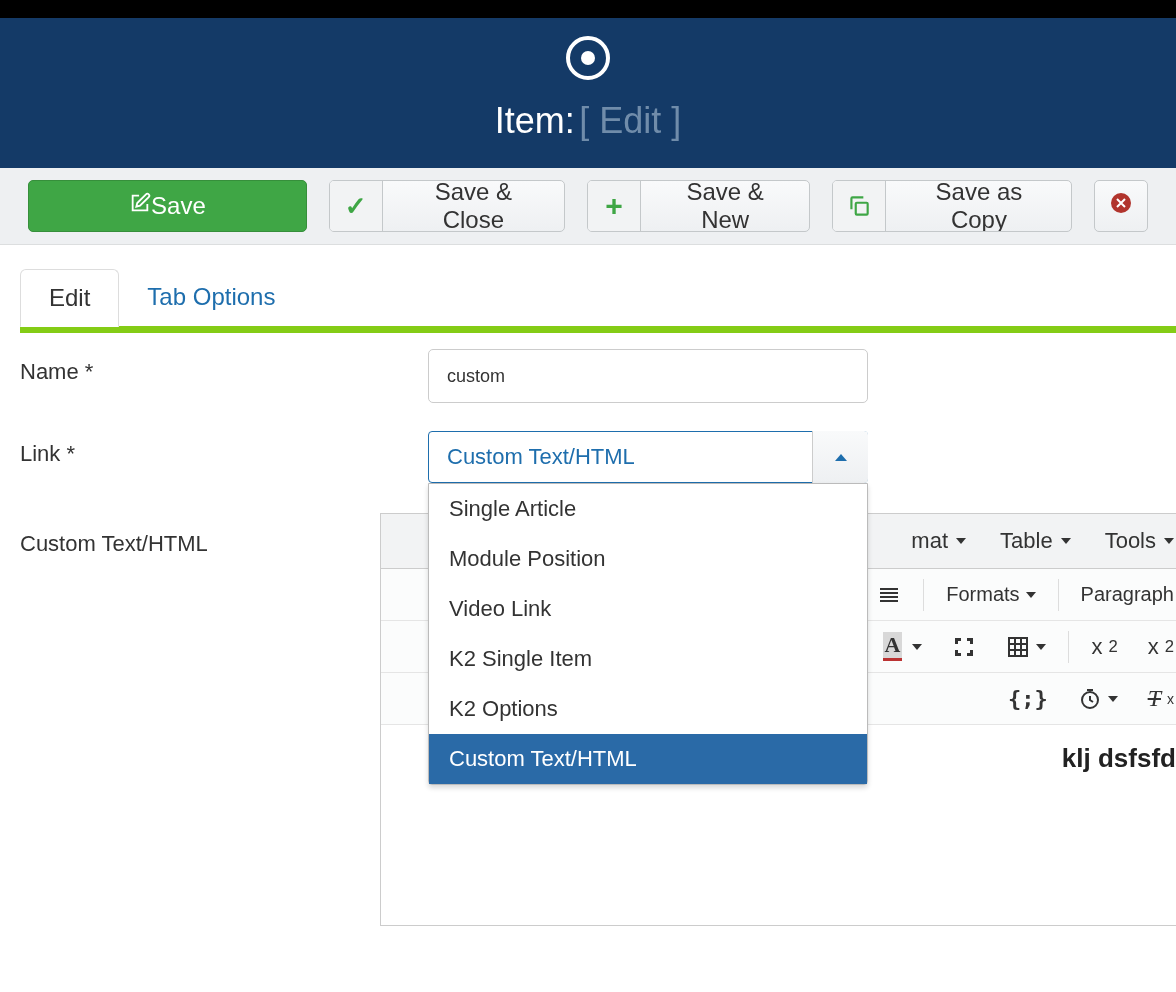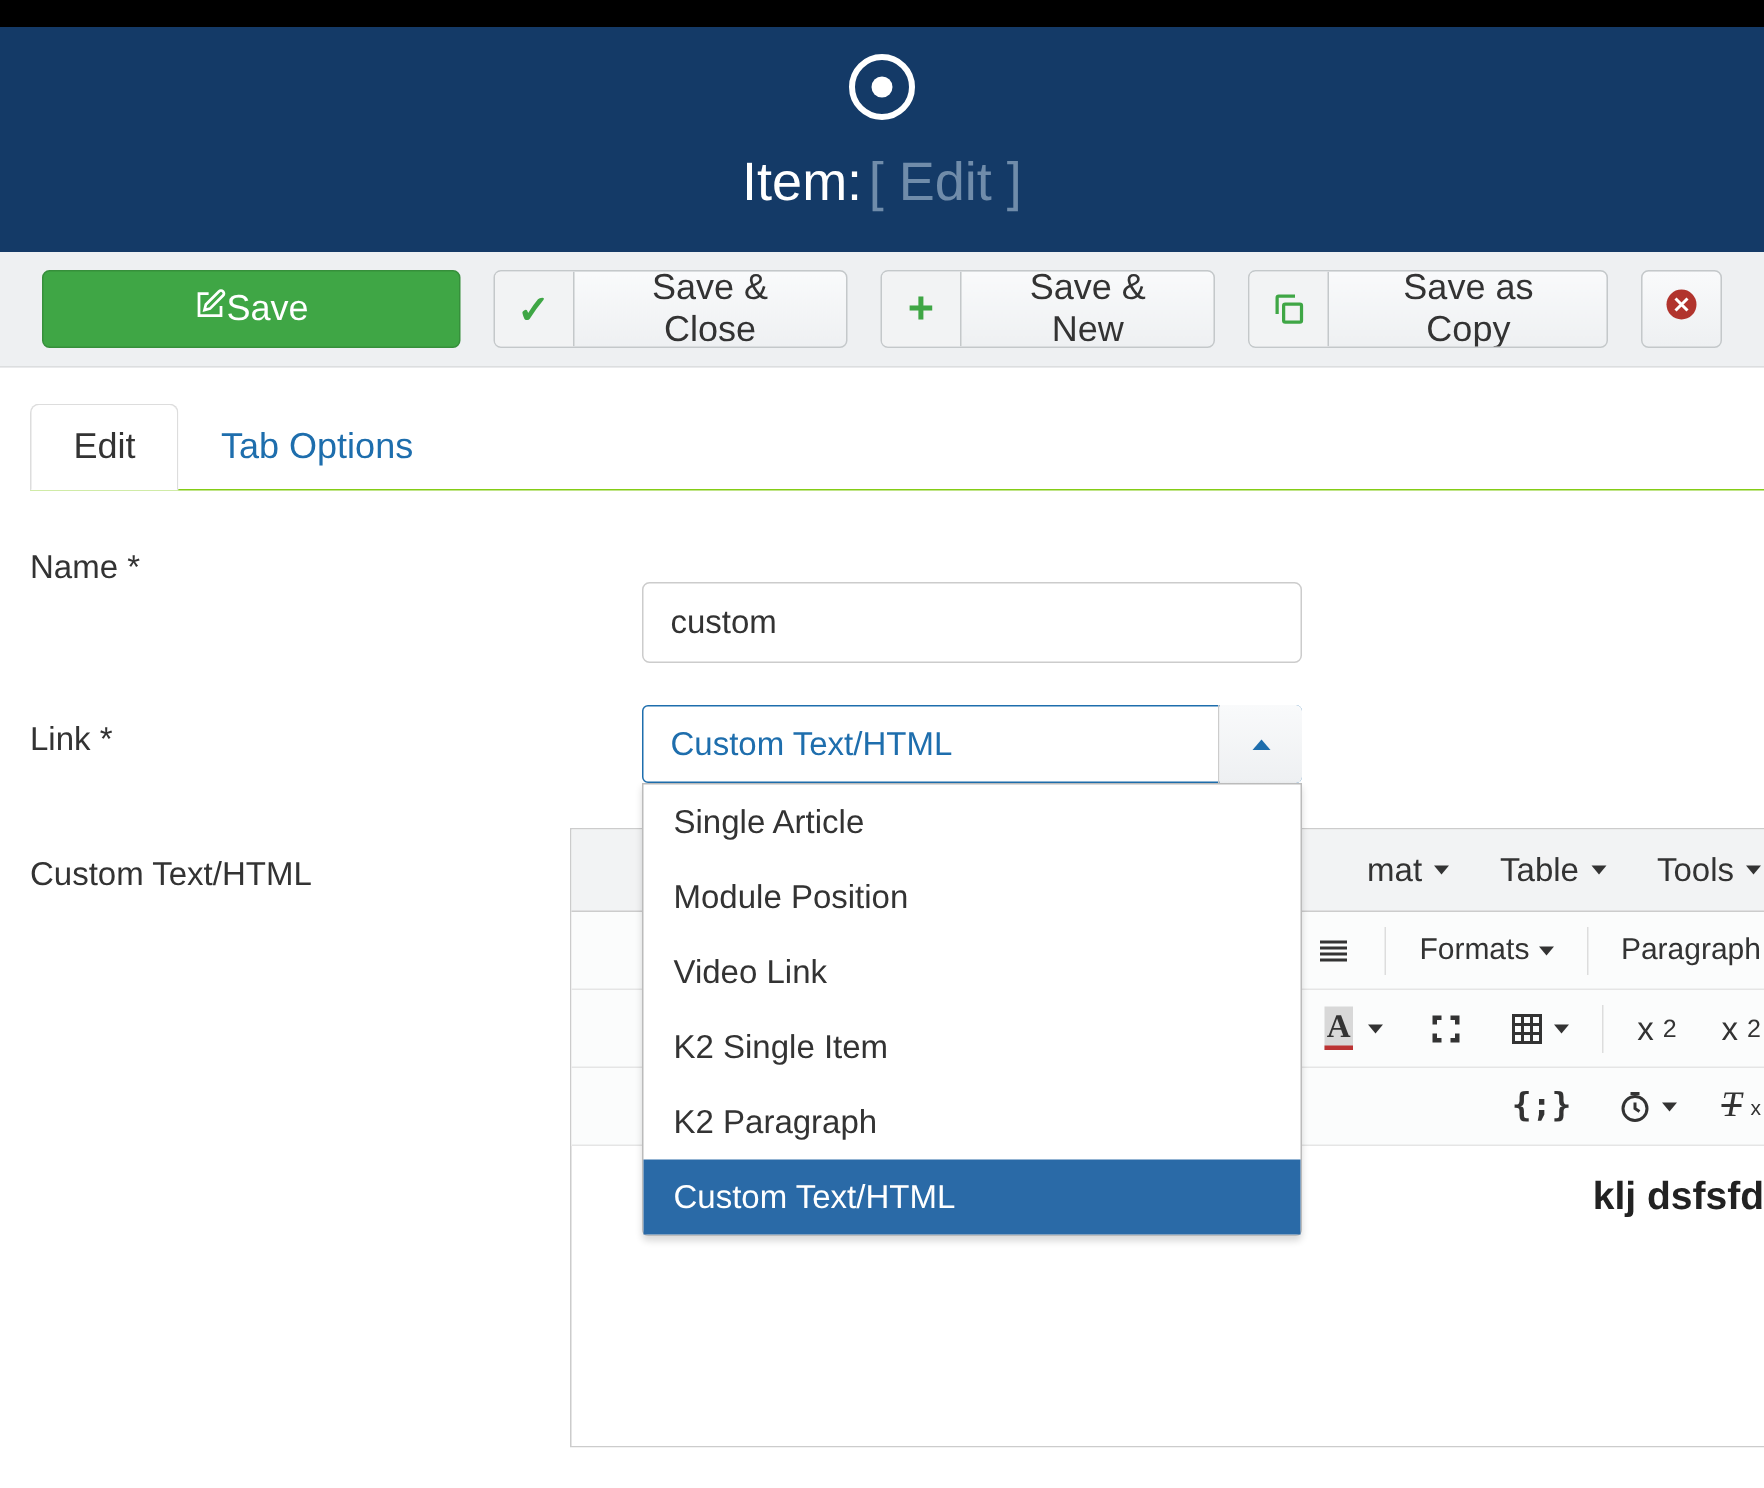--- a/index.html
+++ b/index.html
@@ -57,23 +57,22 @@
 .btn-save .save-icon-box { display: flex; align-items: center; gap: 0; }
 
 .btn-close {
   width: 56px; justify-content: center;
 }
 
 .content { padding: 24px 0 0 20px; }
 
 .tabs {
   display: flex;
-  border-bottom: 1px solid #84cc16;
-  margin-bottom: 28px;
-  align-items: flex-end;
+  border-bottom: 7px solid #84cc16;
+  margin-bottom: 16px;
 }
 .tab {
   padding: 14px 28px;
   font-size: 24px;
   cursor: pointer;
   position: relative;
 }
 .tab-active {
   border: 1px solid #ddd;
   border-bottom: 1px solid #fff;
@@ -93,21 +92,21 @@
   width: 360px;
   font-size: 22px;
   color: #333;
   padding-top: 10px;
 }
 .form-field { flex: 1; }
 
 .text-input {
   width: 440px; height: 54px;
   border: 1px solid #ccc; border-radius: 5px;
-  padding: 0 18px; font-size: 22px; color: #333; margin-top: 33px;
+  padding: 0 18px; font-size: 18px; color: #333;
 }
 
 .select-wrap { position: relative; width: 440px; }
 .select-display {
   height: 52px;
   border: 1px solid #1e6ead;
   border-radius: 4px;
   display: flex; align-items: center;
   padding: 0 18px;
   font-size: 22px;
@@ -306,21 +305,21 @@
           <span>Custom Text/HTML</span>
           <div class="select-arrow-btn">
             <div class="caret-up"></div>
           </div>
         </div>
         <div class="dropdown" id="type-dropdown">
             <div class="dropdown-item">Single Article</div>
             <div class="dropdown-item">Module Position</div>
             <div class="dropdown-item">Video Link</div>
             <div class="dropdown-item">K2 Single Item</div>
-            <div class="dropdown-item">K2 Paragraph</div>
+            <div class="dropdown-item">K2 Options</div>
             <div class="dropdown-item dropdown-item-selected">Custom Text/HTML</div>
           </div>
       </div>
     </div>
   </div>
 
   <div class="form-row" style="margin-bottom:0">
     <div class="form-label">Custom Text/HTML</div>
   </div>
 

